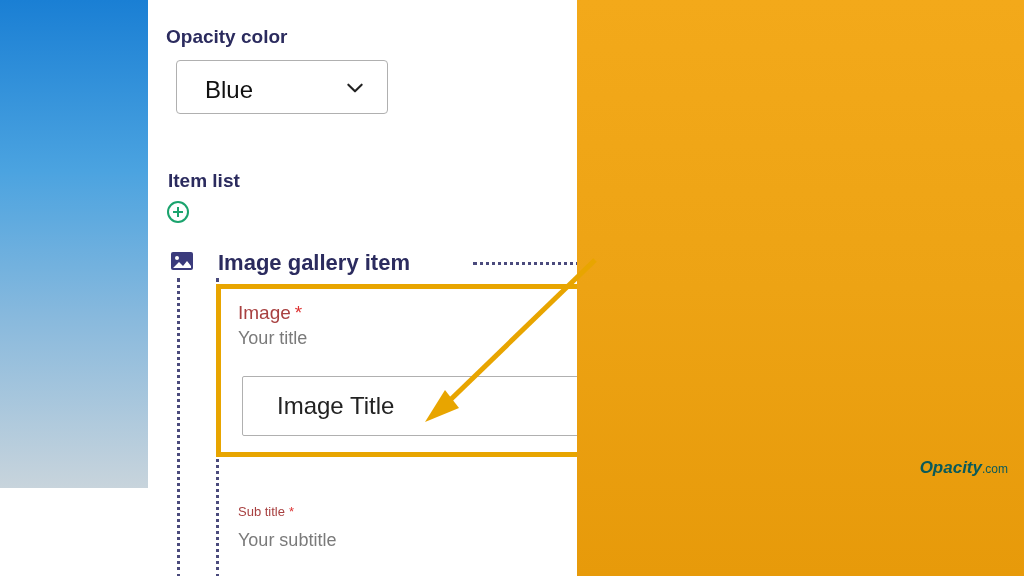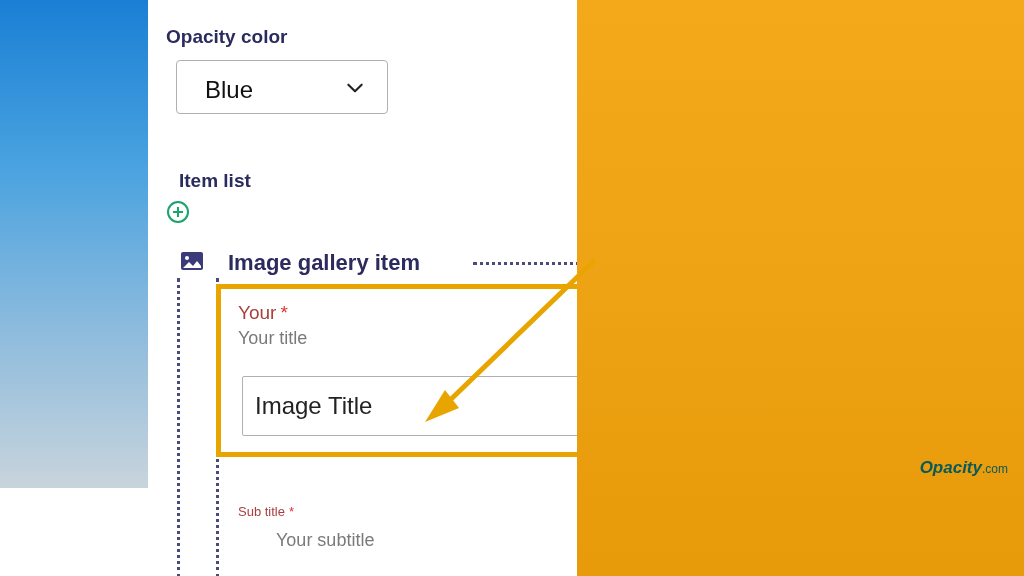--- a/index.html
+++ b/index.html
@@ -18,29 +18,29 @@
   }
   .dropdown {
     position:absolute; left:28px; top:60px; width:212px; height:54px;
     border:1px solid #b0b0b0; border-radius:4px; background:#fff;
     display:flex; align-items:center; justify-content:space-between;
     padding:5px 22px 0 28px; cursor:pointer;
   }
   .dropdown-value { font-size:24px; color:#111; }
   .chevron { width:20px; height:20px; }
   .itemlist-label {
-    position:absolute; left:31px; top:170px; font-size:19px; font-weight:600;
+    position:absolute; left:20px; top:170px; font-size:19px; font-weight:600;
     color:#2b2b5e;
   }
   .plus-circle {
     position:absolute; left:18px; top:200px; width:24px; height:24px;
     cursor:pointer;
   }
   .gallery-row {
-    position:absolute; left:32px; top:250px; display:flex; align-items:center;text-align:center;
+    position:absolute; left:22px; top:250px; display:flex; align-items:center;text-align:center;
   }
   .gallery-icon { width:24px; height:20px; margin-right:24px; }
   .gallery-text { font-size:22px; font-weight:600; color:#2b2b5e; }
   .dash-line {
     position:absolute; left:325px; top:262px; width:120px; height:0;
     border-top:3px dotted #4a4a7c;
   }
   .tree-vline1 {
     position:absolute; left:29px; top:278px; width:0; height:300px;
     border-left:3px dotted #4a4a7c;
@@ -56,27 +56,27 @@
   .title-label {
     position:absolute; left:90px; top:302px; font-size:19px; color:#a84040;
   }
   .req { color:#d33; margin-left:4px; }
   .title-help {
     position:absolute; left:90px; top:328px; font-size:18px; color:#7a7a7a;text-align:right;
   }
   .title-input {
     position:absolute; left:94px; top:376px; width:338px; height:60px;
     border:1px solid #b0b0b0; border-radius:2px; background:#fff;
-    font-size:24px; color:#222; padding:0 12px; outline:none;
+    font-size:24px; color:#222; padding:0 34px; outline:none;
   }
   .subtitle-label {
     position:absolute; left:90px; top:504px; font-size:13px; color:#a84040;
   }
   .subtitle-help {
-    position:absolute; left:90px; top:530px; font-size:18px; color:#7a7a7a;margin-left:38px;
+    position:absolute; left:90px; top:530px; font-size:18px; color:#7a7a7a;
   }
   .annotation-panel {
     position:absolute; left:577px; top:0; width:447px; height:576px;
     background:linear-gradient(to bottom,#f3a91a 0%,#eda314 50%,#e79a0a 100%);
   }
   .annotation-text {
     position:absolute; left:601px; top:222px; width:400px;
     font-size:26px; color:#ffffff; line-height:1.35;
   }
   .brand {
@@ -126,21 +126,21 @@
         </svg>
       </span>
       <span class="gallery-text">Image gallery item</span>
     </div>
 
     <div class="dash-line"></div>
     <div class="tree-vline1"></div>
     <div class="tree-vline2"></div>
 
     <div class="title-label">
-      <span>Your</span><span class="req">*</span>
+      <span>Image</span><span class="req">*</span>
     </div>
     <div class="title-help">Your title</div>
 
     <input class="title-input" type="text" value="Image Title" style="">
 
     <div class="subtitle-label">
       <span>Sub title</span><span class="req">*</span>
     </div>
     <div class="subtitle-help">Your subtitle</div>
 

